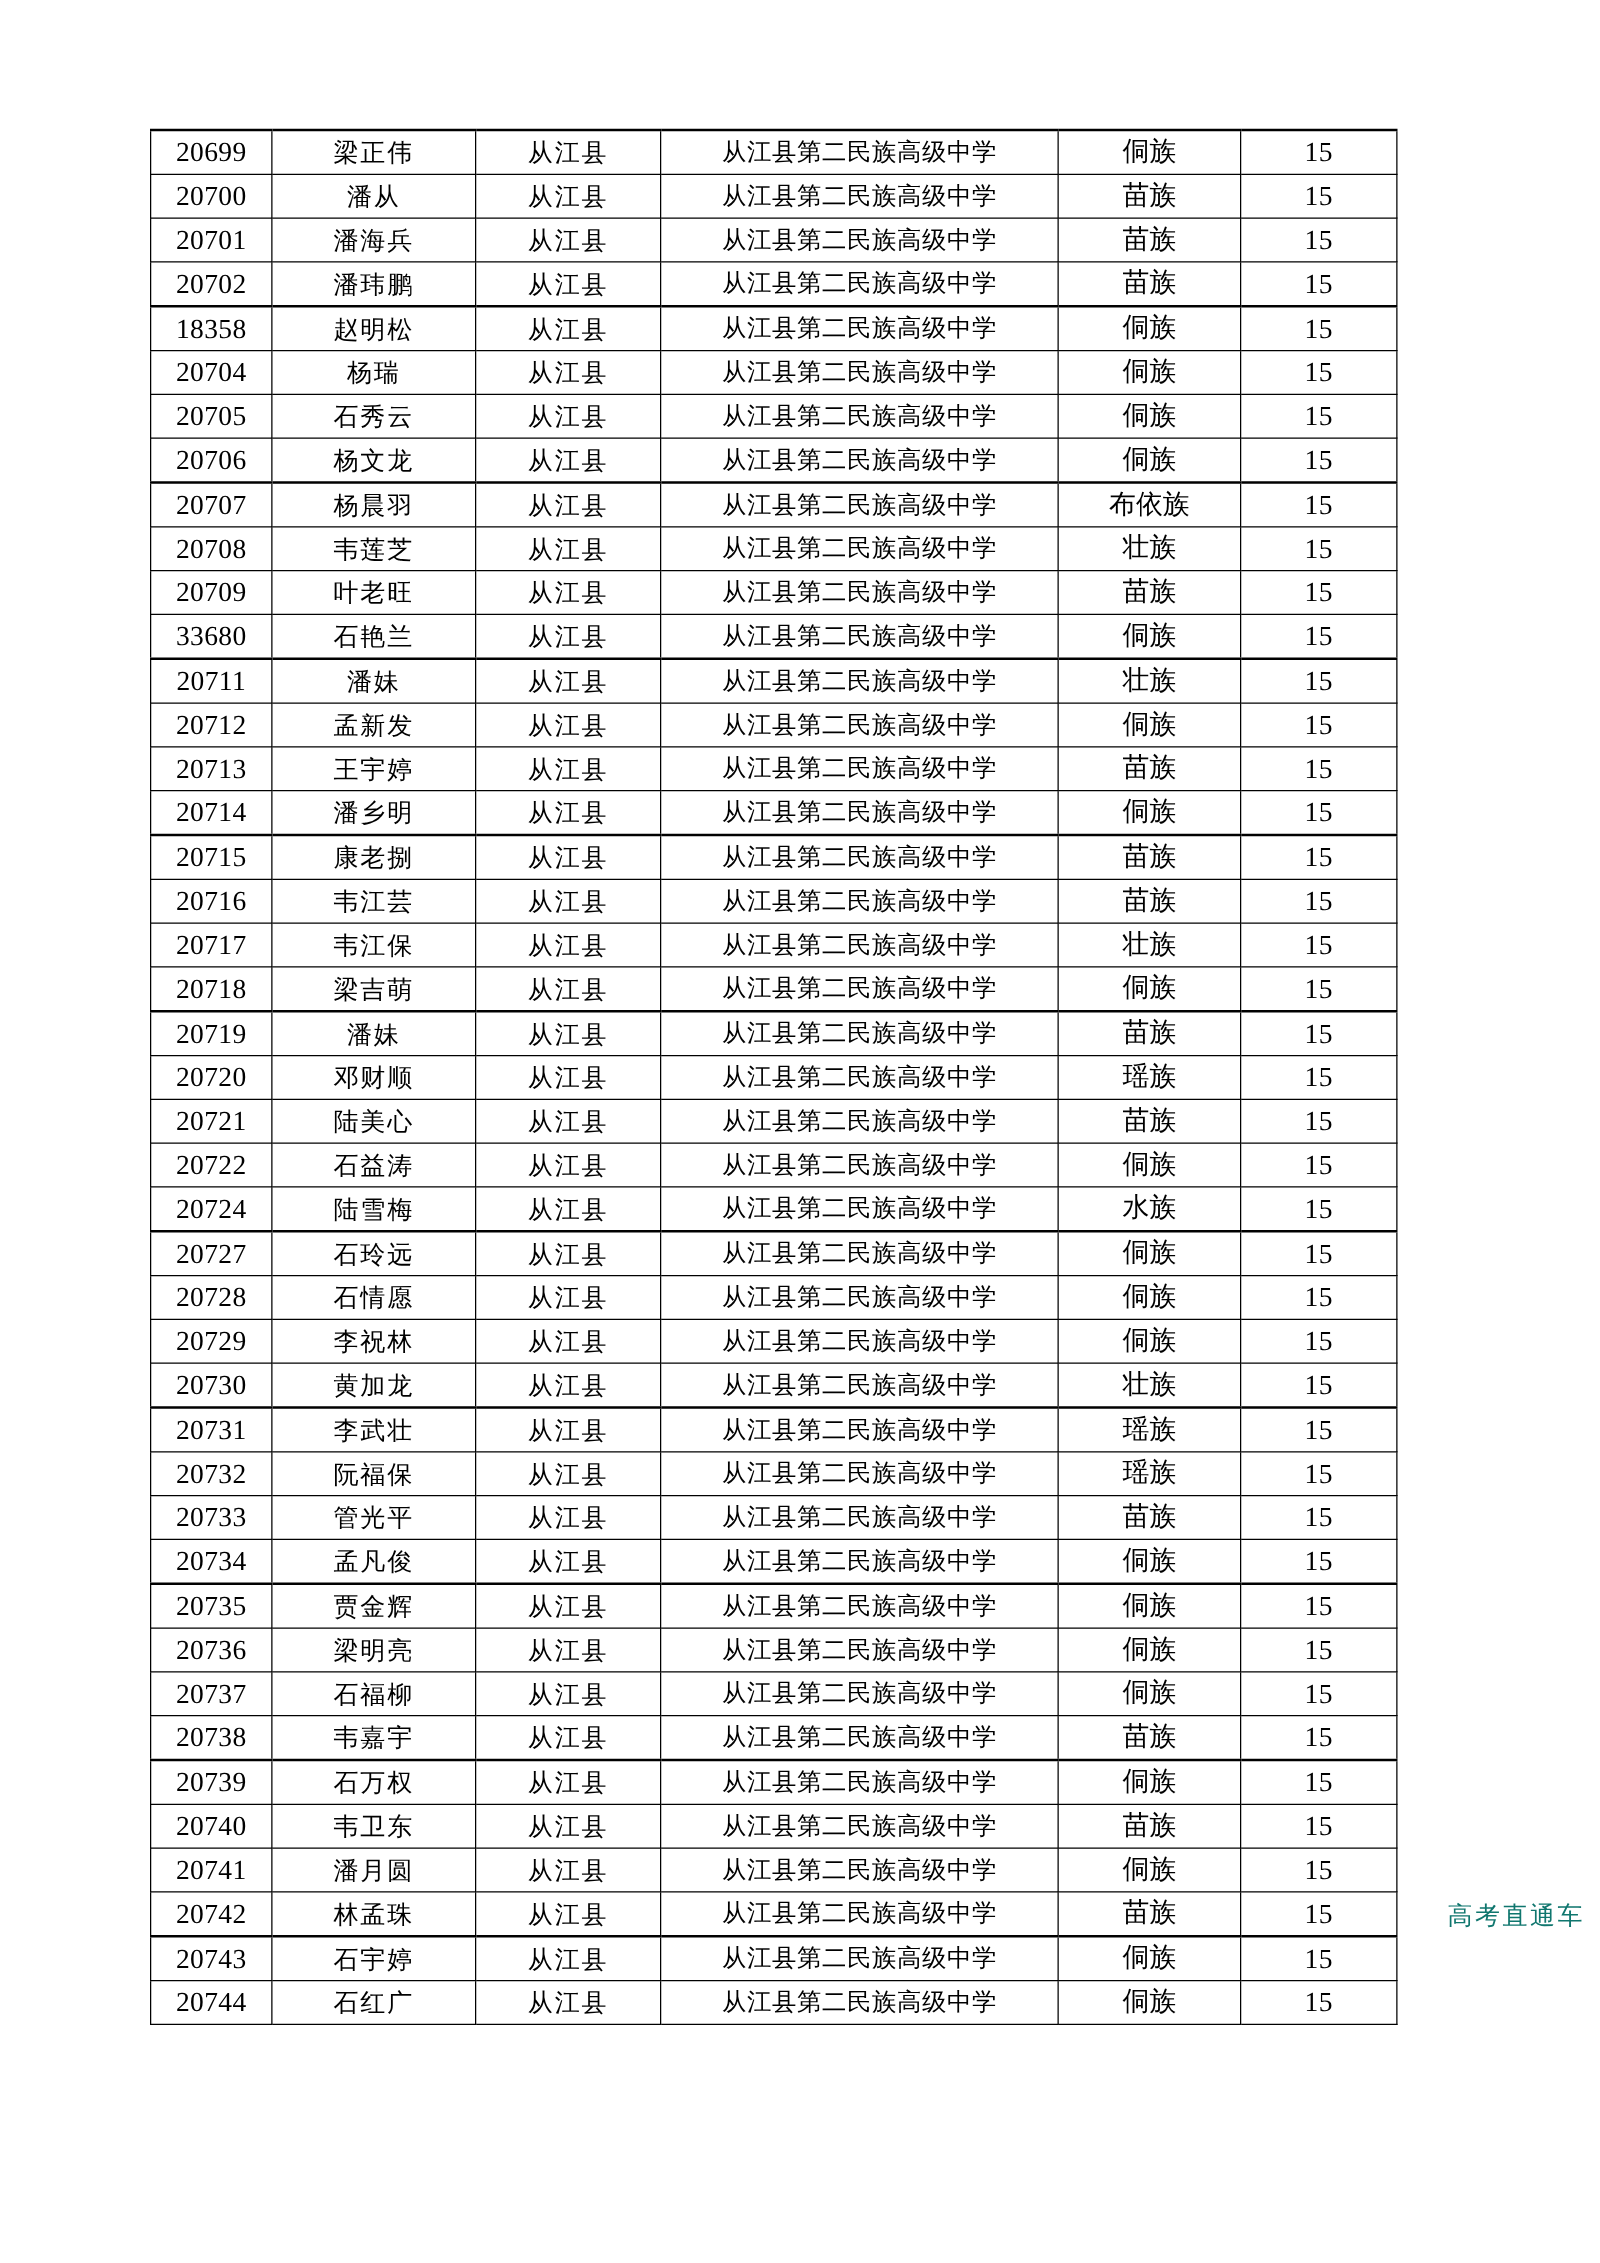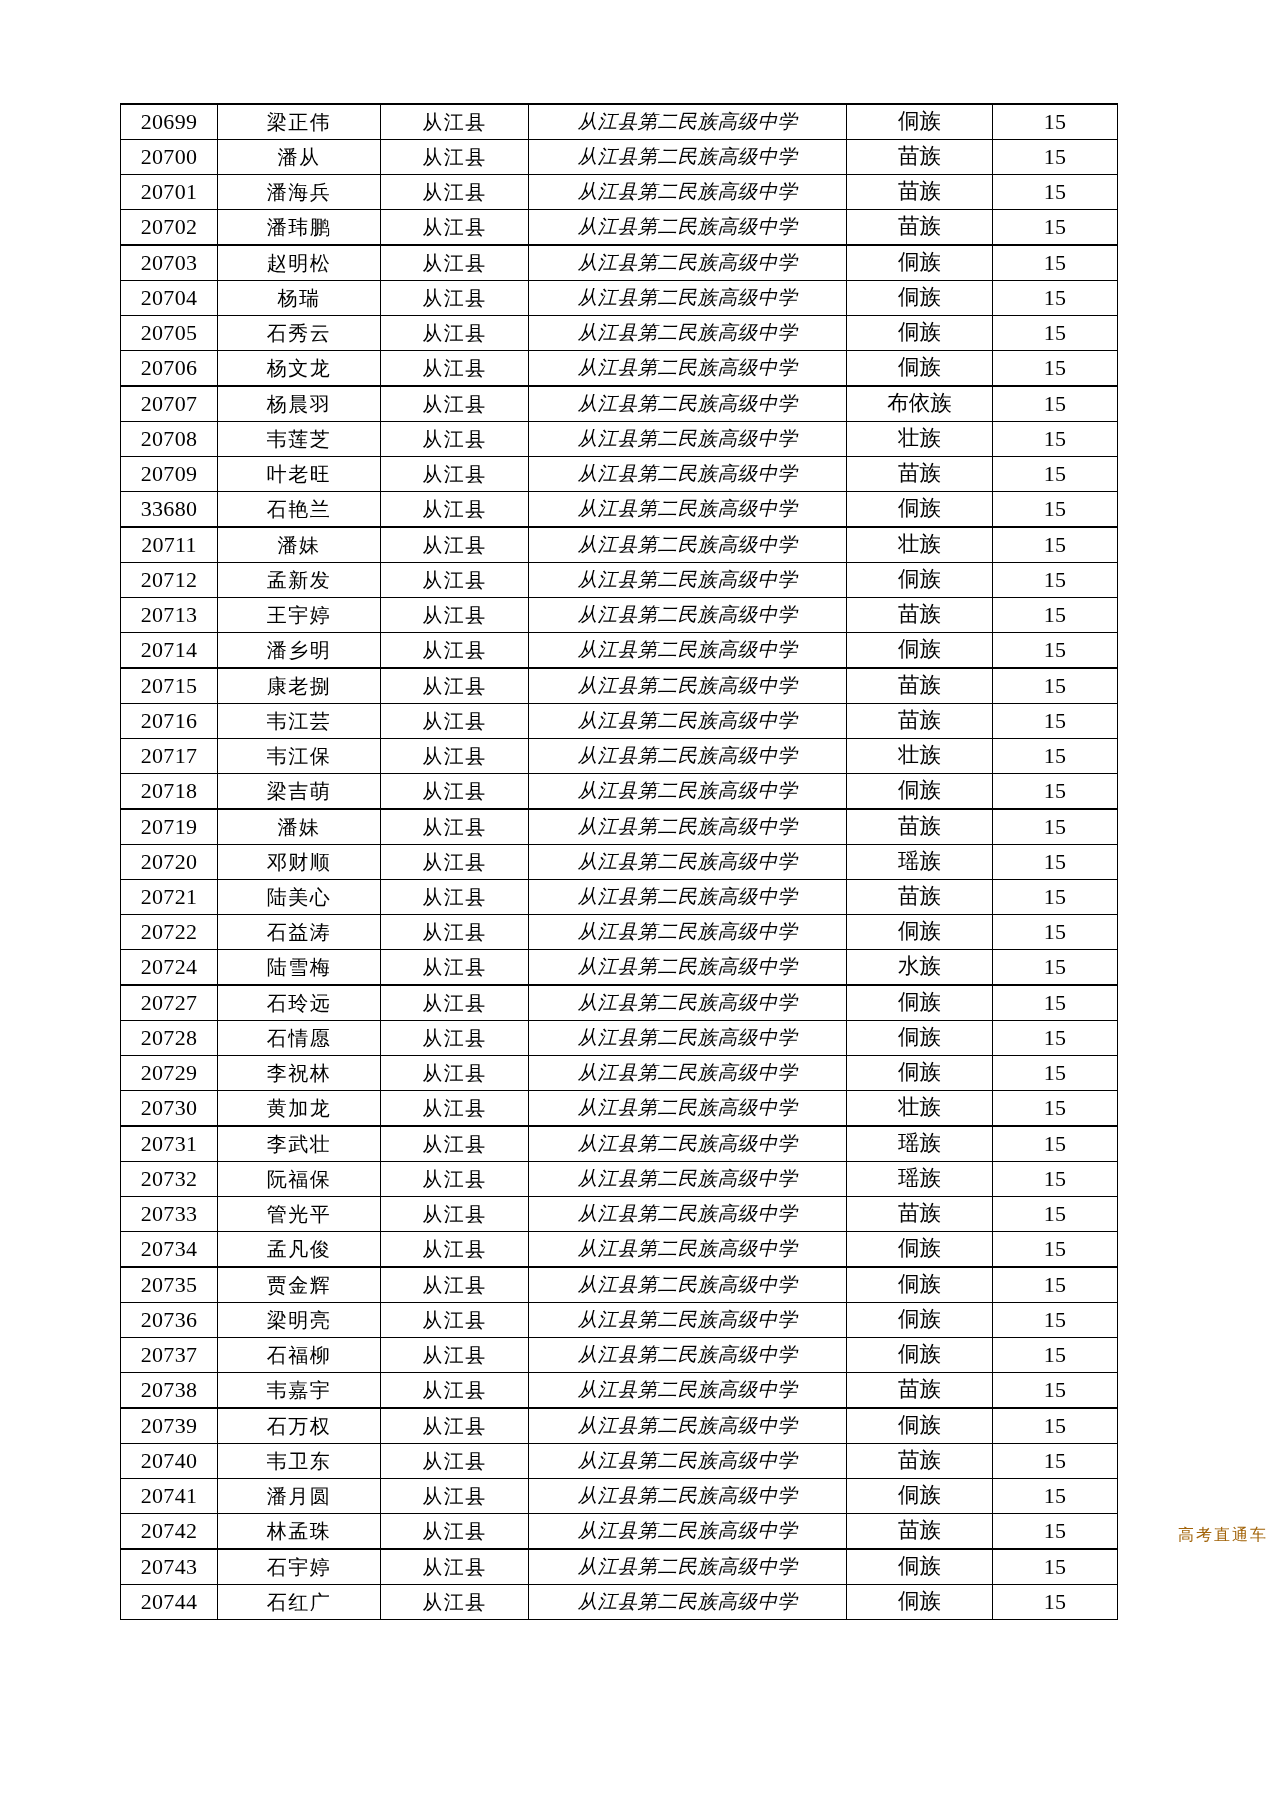--- a/index.html
+++ b/index.html
@@ -66,35 +66,34 @@
   #roster-table td.cell-school,
   #roster-table td.cell-ethnic {
     font-family: "DejaVu Sans", "Liberation Sans", sans-serif;
     font-size: 20px;
     letter-spacing: 1.5px;
   }
 
   #roster-table td.cell-school {
     font-size: 19.5px;
     letter-spacing: 0.5px;
-    font-style: italic;
   }
 
   #roster-table tr.row-band td {
     border-top-width: 2.6px;
   }
 
   #watermark {
     position: absolute;
     right: 32px;
     bottom: 32px;
     font-family: "DejaVu Sans", "Liberation Sans", sans-serif;
-    font-size: 16px;
+    font-size: 20px;
     letter-spacing: 2px;
-    color: #a16207;
+    color: #0f766e;
     user-select: none;
   }
 </style>
 </head>
 <body>
 
 <div id="page">
 
   <table id="roster-table">
     <colgroup>
@@ -132,21 +131,21 @@
         </tr>
         <tr>
           <td class="cell-id">20702</td>
           <td class="cell-name">潘玮鹏</td>
           <td class="cell-county">从江县</td>
           <td class="cell-school">从江县第二民族高级中学</td>
           <td class="cell-ethnicity">苗族</td>
           <td class="cell-score">15</td>
         </tr>
         <tr class="row-band">
-          <td class="cell-id">20703</td>
+          <td class="cell-id">18358</td>
           <td class="cell-name">赵明松</td>
           <td class="cell-county">从江县</td>
           <td class="cell-school">从江县第二民族高级中学</td>
           <td class="cell-ethnicity">侗族</td>
           <td class="cell-score">15</td>
         </tr>
         <tr>
           <td class="cell-id">20704</td>
           <td class="cell-name">杨瑞</td>
           <td class="cell-county">从江县</td>

